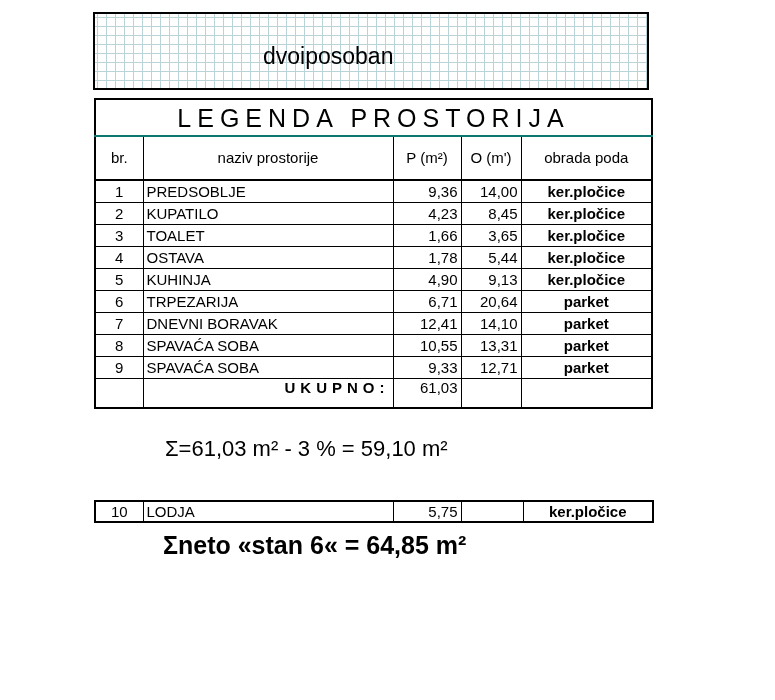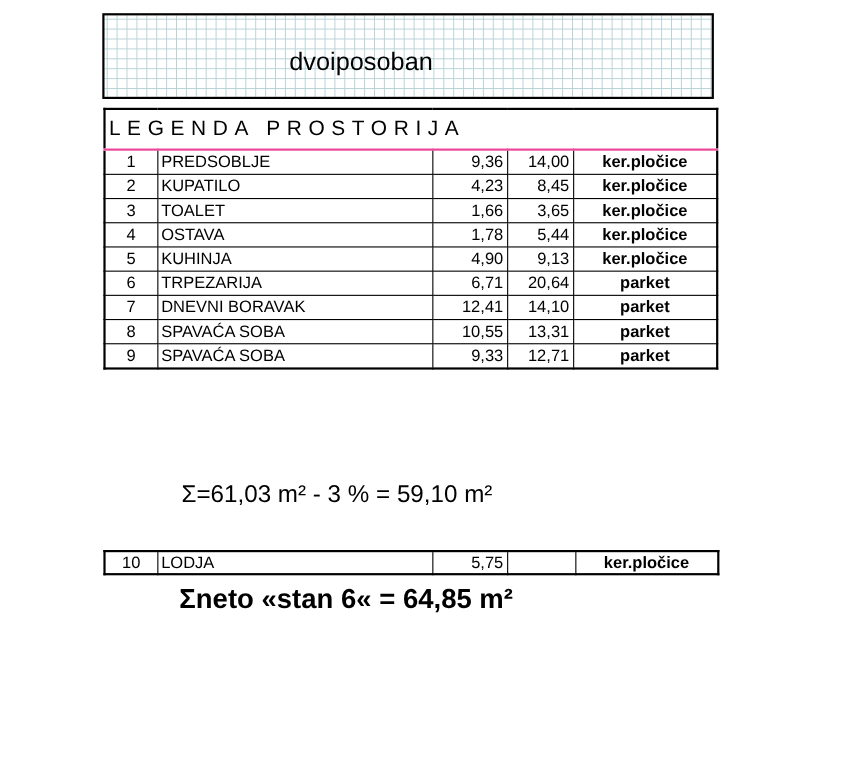--- a/index.html
+++ b/index.html
@@ -17,21 +17,21 @@
     background-position:2px 3px;
   }
   .title-main { position:absolute; left:2px; top:16px; font-size:36px; font-weight:bold; letter-spacing:-0.5px; }
   .title-sub { position:absolute; left:168px; top:29px; font-size:23px; }
 
   table.legend {
     position:absolute; left:94px; top:98px; width:557px;
     border-collapse:collapse; border:2px solid #000; table-layout:fixed;
   }
   table.legend td { border:1.5px solid #000; padding:0 3px; font-size:15px; height:21px; line-height:18px; white-space:nowrap; overflow:hidden; }
-  table.legend tr.lg-title td { height:35px; font-size:19px; letter-spacing:6px; text-align:left; border-bottom:2px solid #ec4899; }
+  table.legend tr.lg-title td { height:35px; font-size:25px; letter-spacing:6px; text-align:center; border-bottom:2px solid #0f766e; }
   table.legend tr.hdr td { height:42px; text-align:center; font-size:15px; border-bottom:2px solid #000; }
   td.c-no { text-align:center; }
   td.c-name { text-align:left; padding-left:2px; }
   td.c-num { text-align:right; }
   td.c-floor { text-align:center;font-weight:bold; }
   tr.total td { height:28px; vertical-align:top; }
   td.total-label { text-align:right; font-weight:bold; letter-spacing:5px; }
 
   .sum1 { position:absolute; left:165px; top:436px; font-size:22px; }
 
@@ -55,20 +55,27 @@
     <col style="width:48px">
       <col style="width:250px">
       <col style="width:68px">
       <col style="width:60px">
       <col style="width:131px">
   </colgroup>
   <tbody>
       <tr class="lg-title">
         <td colspan="5">LEGENDA PROSTORIJA</td>
       </tr>
+  <tr class="hdr">
+    <td>br.</td>
+    <td>naziv prostorije</td>
+    <td>P (m²)</td>
+    <td>O (m')</td>
+    <td>obrada poda</td>
+  </tr>
   <tr>
     <td class="c-no">1</td>
     <td class="c-name">PREDSOBLJE</td>
     <td class="c-num">9,36</td>
     <td class="c-num">14,00</td>
     <td class="c-floor">ker.pločice</td>
   </tr>
   <tr>
     <td class="c-no">2</td>
     <td class="c-name">KUPATILO</td>
@@ -118,20 +125,27 @@
     <td class="c-num">13,31</td>
     <td class="c-floor">parket</td>
   </tr>
   <tr>
     <td class="c-no">9</td>
     <td class="c-name">SPAVAĆA SOBA</td>
     <td class="c-num">9,33</td>
     <td class="c-num">12,71</td>
     <td class="c-floor">parket</td>
   </tr>
+  <tr class="total">
+    <td></td>
+    <td class="total-label">UKUPNO:</td>
+    <td class="c-num">61,03</td>
+    <td></td>
+    <td></td>
+  </tr>
 </tbody>
   </table>
 
 <div class="sum1">Σ=61,03 m²  - 3 %  = 59,10 m²</div>
 
 <table class="extra">
   <colgroup>
     <col style="width:48px">
       <col style="width:250px">
       <col style="width:68px">

